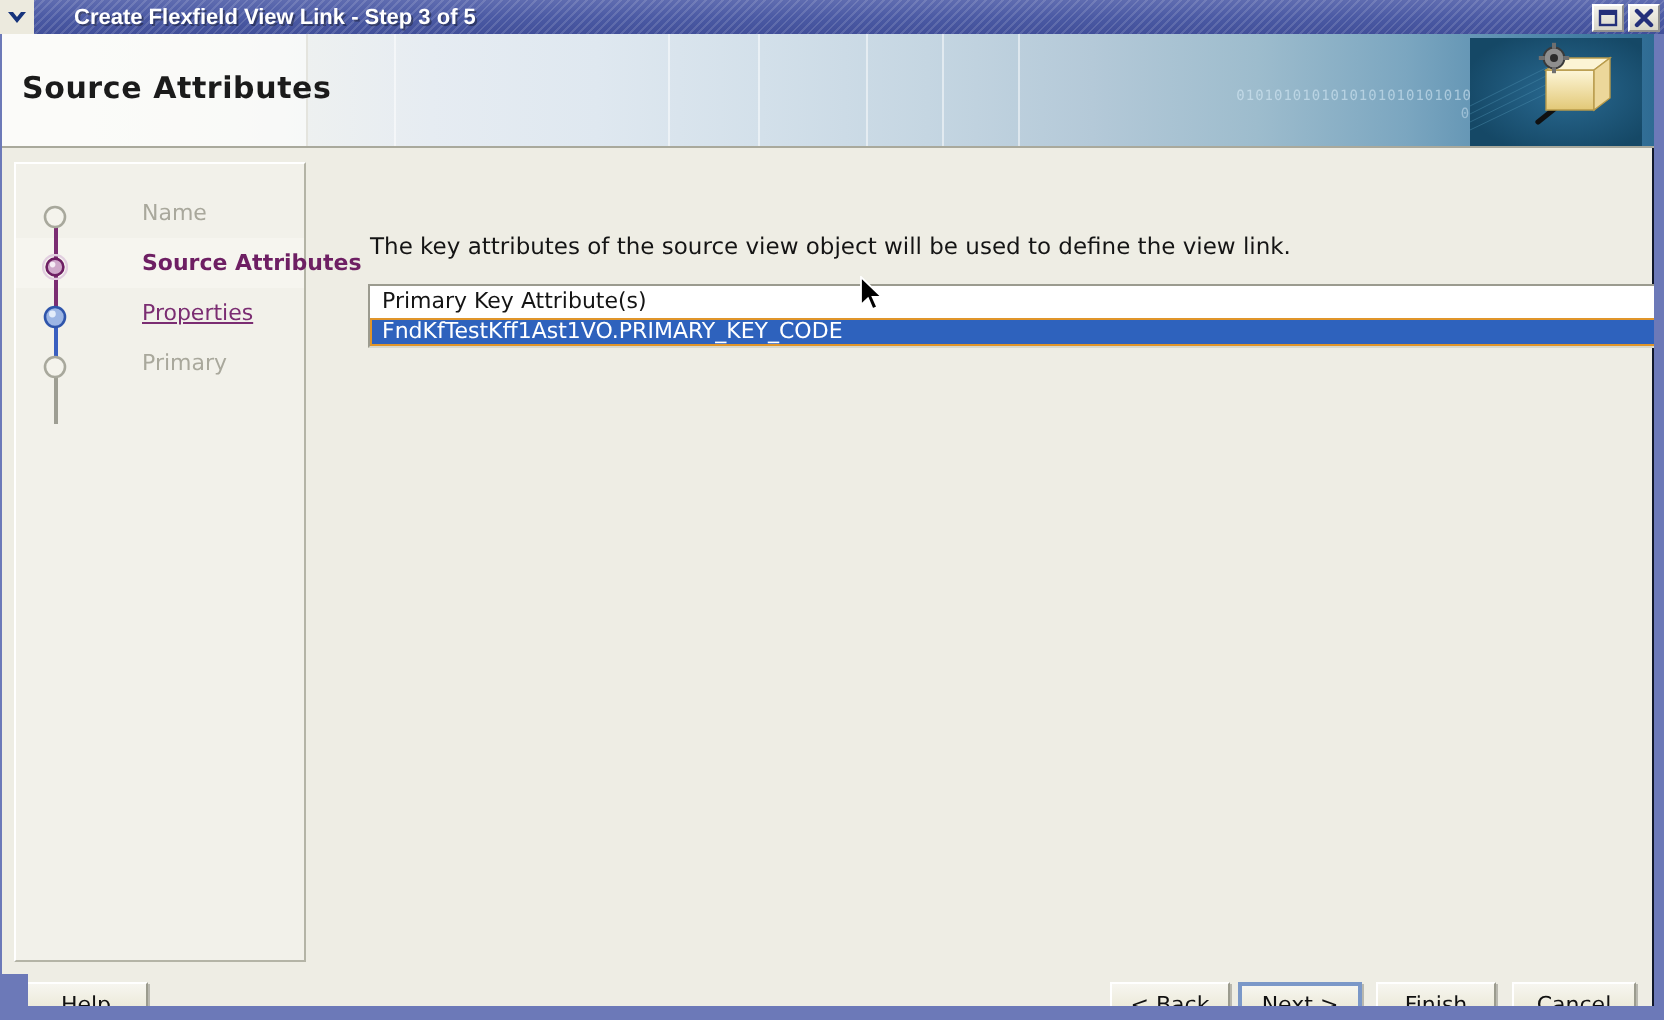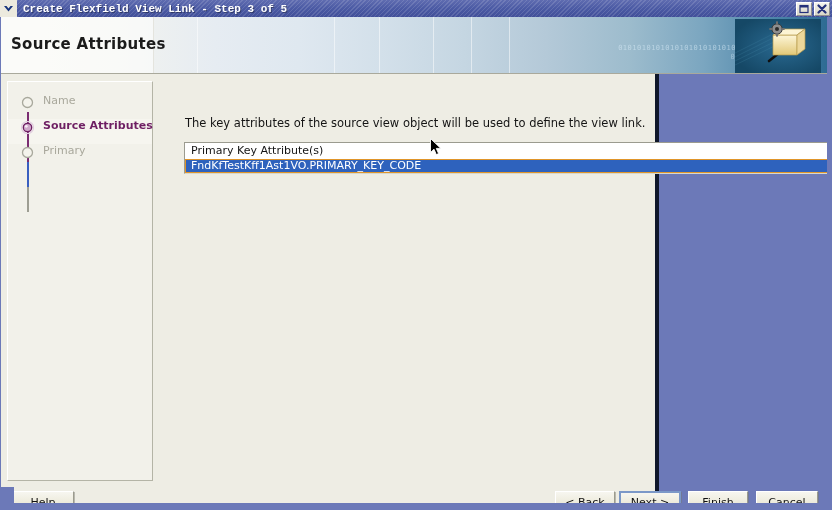--- a/index.html
+++ b/index.html
@@ -34,46 +34,46 @@
   #titlebar .sysicon {
     width: 17px; height: 17px;
     background: #eceade;
     display: flex; align-items: center; justify-content: center;
     flex: 0 0 auto;
   }
   #titlebar .title {
     color: #ffffff;
     font-size: 11px;
     font-weight: bold;
-    padding-left: 6px;
+    padding-left: 20px;
     white-space: nowrap;
     text-shadow: 1px 1px 0 rgba(0,0,0,0.35);
-    font-family: Liberation Mono, monospace;
+    font-family: Liberation Sans, sans-serif;
   }
   #titlebar .spacer { flex: 1 1 auto; }
   .winbtn {
     width: 16px; height: 14px;
     margin-right: 2px;
     background: linear-gradient(to bottom, #f4f3ec, #d8d6c8);
     border: 1px solid #8f8f8f;
     border-top-color: #ffffff;
     border-left-color: #ffffff;
     display: flex; align-items: center; justify-content: center;
     flex: 0 0 auto;
     box-sizing: border-box;
   }
 
   
   #client {
     position: absolute;
     left: 1px; top: 17px;
-    width: 658px; height: 486px;
+    width: 826px; height: 486px;
     background: #eeede4;
     box-sizing: border-box;
-    border-right: 4px solid #0f172a;
+    border-right: 1px solid #0f172a;
   }
 
   
   #banner {
     position: absolute; left: 0; top: 0;
     width: 826px; height: 57px;
     background: linear-gradient(to right,
        #f7f7f2 0%, #f2f3ef 14%, #e6ecf2 26%, #dfe8f0 36%,
        #d3e0ea 46%, #c5d6e2 56%, #b4c9d8 66%, #9dbccd 76%,
        #7ba6c0 85%, #4b84a8 94%, #2e6b93 100%);
@@ -131,22 +131,23 @@
     border-left-color: #ffffff;
     box-sizing: border-box;
   }
   #steps {
     position: relative;
     margin: 12px 0 0 0;
   }
   .step {
     position: relative;
     height: 25px;
-    display: flex; 
+    display: flex; align-items: center;
     padding-left: 13px;
+    gap: 28px;
   }
   .step .node {
     position: relative;
     width: 13px; height: 13px;
     flex: 0 0 auto;
     z-index: 2;
   }
   .step .label {
     margin-left: 9px;
     font-size: 11px;
@@ -377,20 +378,29 @@
           <span class="node">
             <svg width="13" height="13" viewBox="0 0 13 13">
               <circle cx="6.5" cy="6.5" r="6" fill="none" stroke="#e2cfe0" stroke-width="1.2"></circle>
               <circle cx="6.5" cy="6.5" r="4.2" fill="#cfa8ca" stroke="#6e1f63" stroke-width="1.3"></circle>
               <circle cx="5.3" cy="5.3" r="1.4" fill="#f6ecf5"></circle>
             </svg>
           </span>
           <span class="label">Source Attributes</span>
         </div>
 
+        <div class="step link">
+          <span class="node">
+            <svg width="13" height="13" viewBox="0 0 13 13">
+              <circle cx="6.5" cy="6.5" r="5" fill="#9db6e4" stroke="#2f55ab" stroke-width="1.3"></circle>
+              <circle cx="5.2" cy="5" r="1.7" fill="#e3ecfa"></circle>
+            </svg>
+          </span>
+          <span class="label">Properties</span>
+        </div>
 
         <div class="step disabled">
           <span class="node">
             <svg width="13" height="13" viewBox="0 0 13 13">
               <circle cx="6.5" cy="6.5" r="5" fill="#f4f3ec" stroke="#a8a89c" stroke-width="1.3"></circle>
             </svg>
           </span>
           <span class="label">Primary</span>
         </div>
 

